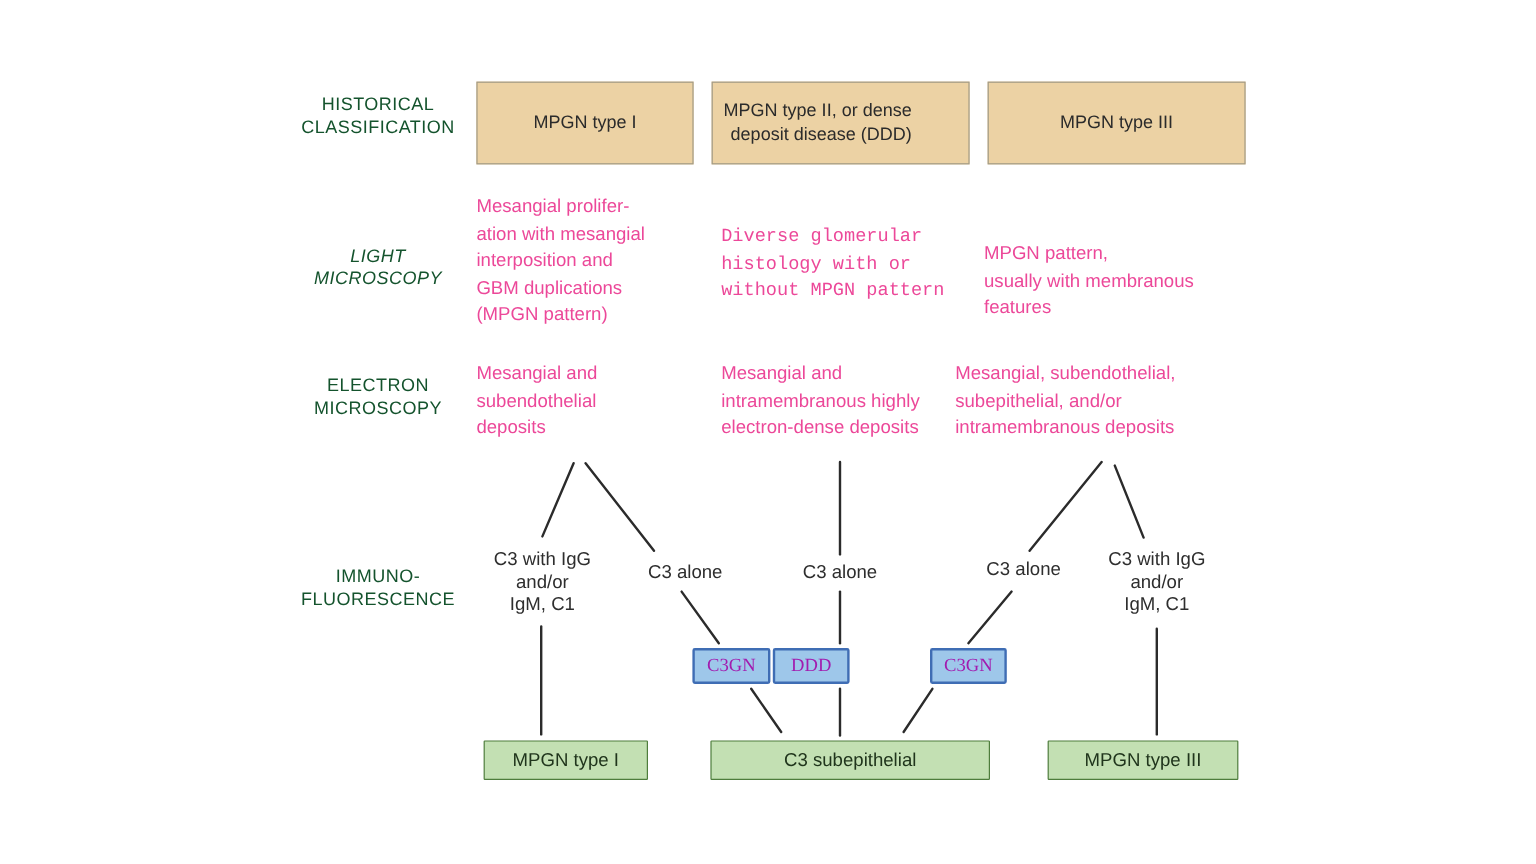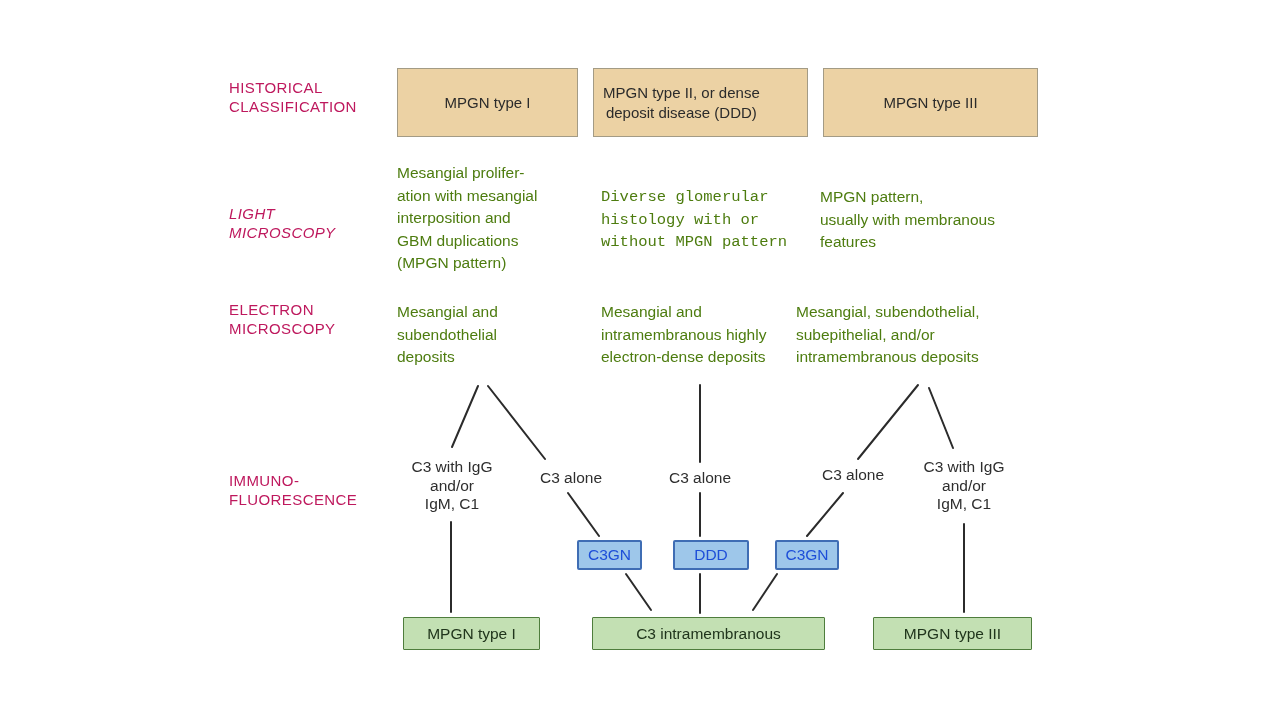--- a/index.html
+++ b/index.html
@@ -3,38 +3,38 @@
 <meta charset="utf-8">
 <style>
   html,body{margin:0;padding:0;background:#ffffff;}
   #canvas{
     position:relative;width:1280px;height:720px;background:#fff;overflow:hidden;
     font-family:"Liberation Sans","DejaVu Sans",sans-serif;
     color:var(--text,#2e2e2e);
   }
   .abs{position:absolute;white-space:pre-line;}
   .row-label{
-    width:172px;text-align:left;font-size:15px;line-height:19px;
-    color:#be185d;letter-spacing:.4px;
+    width:172px;text-align:center;font-size:15px;line-height:19px;
+    color:#14532d;letter-spacing:.4px;
   }
   .hist-box{
     position:absolute;display:flex;align-items:center;justify-content:center;
     background:var(--historical-fill,#ecd2a4);
     border:1px solid var(--historical-border,#a39b85);
     font-size:15px;line-height:20px;text-align:center;color:#2b2b2b;
     box-sizing:border-box;white-space:pre-line;
   }
-  .hist-box.leftish{justify-content:flex-start;text-align:center;padding-left:9px;}
-  .body-text{font-size:15.5px;line-height:22.5px;color:#4d7c0f;}
+  .hist-box.leftish{justify-content:flex-start;text-align:right;padding-left:9px;}
+  .body-text{font-size:15.5px;line-height:22.5px;color:#ec4899;}
   .if-label{font-size:15.5px;line-height:18.5px;text-align:center;color:#2e2e2e;}
   .blue-box{
     position:absolute;display:flex;align-items:center;justify-content:center;
     background:var(--blue-fill,#9ec7ea);
     border:2px solid var(--blue-border,#3f6db4);
-    border-radius:2px;font-size:15.5px;color:#1d4ed8;box-sizing:border-box;
+    border-radius:2px;font-size:15.5px;color:#a21caf;box-sizing:border-box;font-family:Liberation Serif, serif;
   }
   .green-box{
     position:absolute;display:flex;align-items:center;justify-content:center;
     background:var(--green-fill,#c3e0b3);
     border:1.5px solid var(--green-border,#4e7d3c);
     border-radius:1px;font-size:15.5px;color:#20351c;box-sizing:border-box;
   }
   #connectors{position:absolute;left:0;top:0;pointer-events:none;}
   #connectors line{stroke:var(--line,#2b2b2b);stroke-width:2;stroke-linecap:round;}
 </style>
@@ -56,39 +56,39 @@
     <line x1="964" y1="524" x2="964" y2="612"></line>
     <line x1="626" y1="574" x2="651" y2="610"></line>
     <line x1="700" y1="574" x2="700" y2="613"></line>
     <line x1="777" y1="574" x2="753" y2="610"></line>
   </svg>
 
   <div class="abs row-label" style="left:229px;top:78px;">HISTORICAL
 CLASSIFICATION</div>
   <div class="abs row-label" style="left:229px;top:204px;font-style:italic;">LIGHT
 MICROSCOPY</div>
-  <div class="abs row-label" style="left:229px;top:300px;">ELECTRON
+  <div class="abs row-label" style="left:229px;top:312px;">ELECTRON
 MICROSCOPY</div>
   <div class="abs row-label" style="left:229px;top:471px;">IMMUNO-
 FLUORESCENCE</div>
 
   <div class="hist-box" style="left:397px;top:68px;width:181px;height:69px;">MPGN type I</div>
   <div class="hist-box leftish" style="left:593px;top:68px;width:215px;height:69px;">MPGN type II, or dense
 deposit disease (DDD)</div>
   <div class="hist-box" style="left:823px;top:68px;width:215px;height:69px;">MPGN type III</div>
 
   <div class="abs body-text" style="left:397px;top:162px;width:195px;">Mesangial prolifer-
 ation with mesangial
 interposition and
 GBM duplications
 (MPGN pattern)</div>
   <div class="abs body-text" style="left:601px;top:186px;width:215px;font-family:Liberation Mono, monospace;">Diverse glomerular
 histology with or
 without MPGN pattern</div>
-  <div class="abs body-text" style="left:820px;top:186px;width:225px;">MPGN pattern,
+  <div class="abs body-text" style="left:820px;top:201px;width:225px;">MPGN pattern,
 usually with membranous
 features</div>
 
   <div class="abs body-text" style="left:397px;top:301px;width:185px;">Mesangial and
 subendothelial
 deposits</div>
   <div class="abs body-text" style="left:601px;top:301px;width:235px;">Mesangial and
 intramembranous highly
 electron-dense deposits</div>
   <div class="abs body-text" style="left:796px;top:301px;width:235px;">Mesangial, subendothelial,
@@ -99,20 +99,20 @@
 and/or
 IgM, C1</div>
   <div class="abs if-label" style="left:531px;top:469px;width:80px;">C3 alone</div>
   <div class="abs if-label" style="left:660px;top:469px;width:80px;">C3 alone</div>
   <div class="abs if-label" style="left:813px;top:466px;width:80px;">C3 alone</div>
   <div class="abs if-label" style="left:908px;top:458px;width:112px;">C3 with IgG
 and/or
 IgM, C1</div>
 
   <div class="blue-box" style="left:577px;top:540px;width:65px;height:30px;">C3GN</div>
-  <div class="blue-box" style="left:673px;top:540px;width:76px;height:30px;">DDD</div>
+  <div class="blue-box" style="left:644px;top:540px;width:64px;height:30px;">DDD</div>
   <div class="blue-box" style="left:775px;top:540px;width:64px;height:30px;">C3GN</div>
 
   <div class="green-box" style="left:403px;top:617px;width:137px;height:33px;">MPGN type I</div>
-  <div class="green-box" style="left:592px;top:617px;width:233px;height:33px;">C3 intramembranous</div>
+  <div class="green-box" style="left:592px;top:617px;width:233px;height:33px;">C3 subepithelial</div>
   <div class="green-box" style="left:873px;top:617px;width:159px;height:33px;">MPGN type III</div>
 
 </div>
 
 </body></html>

